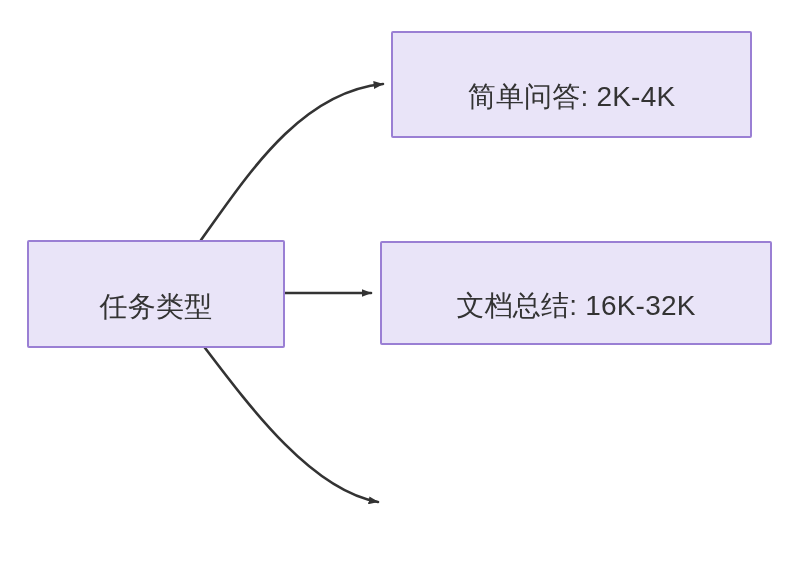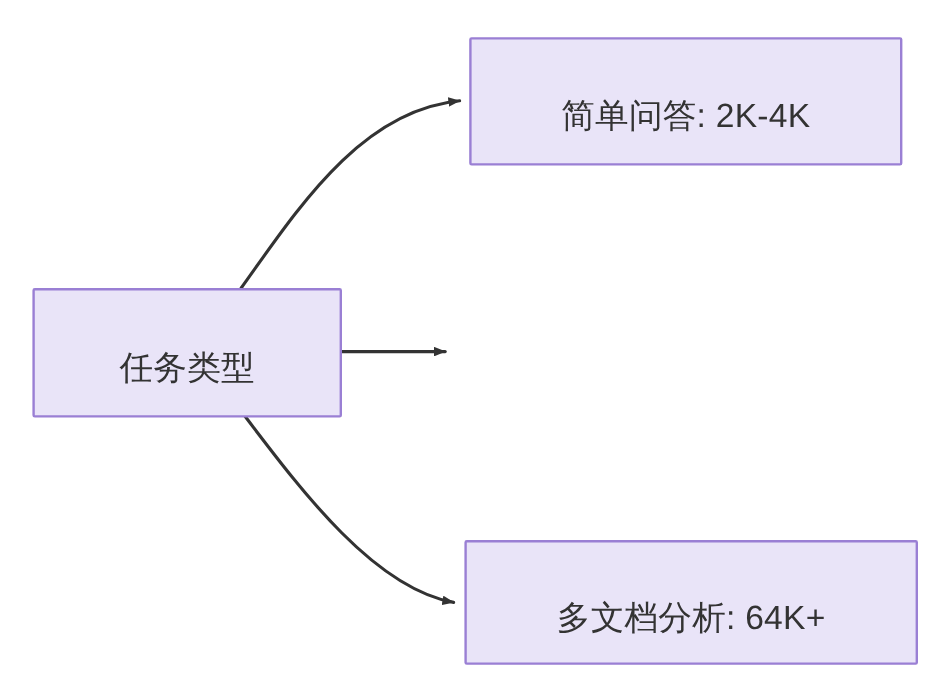--- a/index.html
+++ b/index.html
@@ -69,18 +69,18 @@
   </svg>
 
   <div class="node" id="node-source">
     <span class="node-label">任务类型</span>
   </div>
 
   <div class="node" id="node-simple-qa">
     <span class="node-label">简单问答: 2K-4K</span>
   </div>
 
+  <div class="node" id="node-doc-summary">
+    <span class="node-label">文档总结: 16K-32K</span>
+  </div>
 
-  <div class="node" id="node-multi-doc">
-    <span class="node-label">多文档分析: 64K+</span>
-  </div>
 
 </div>
 
 </body></html>

